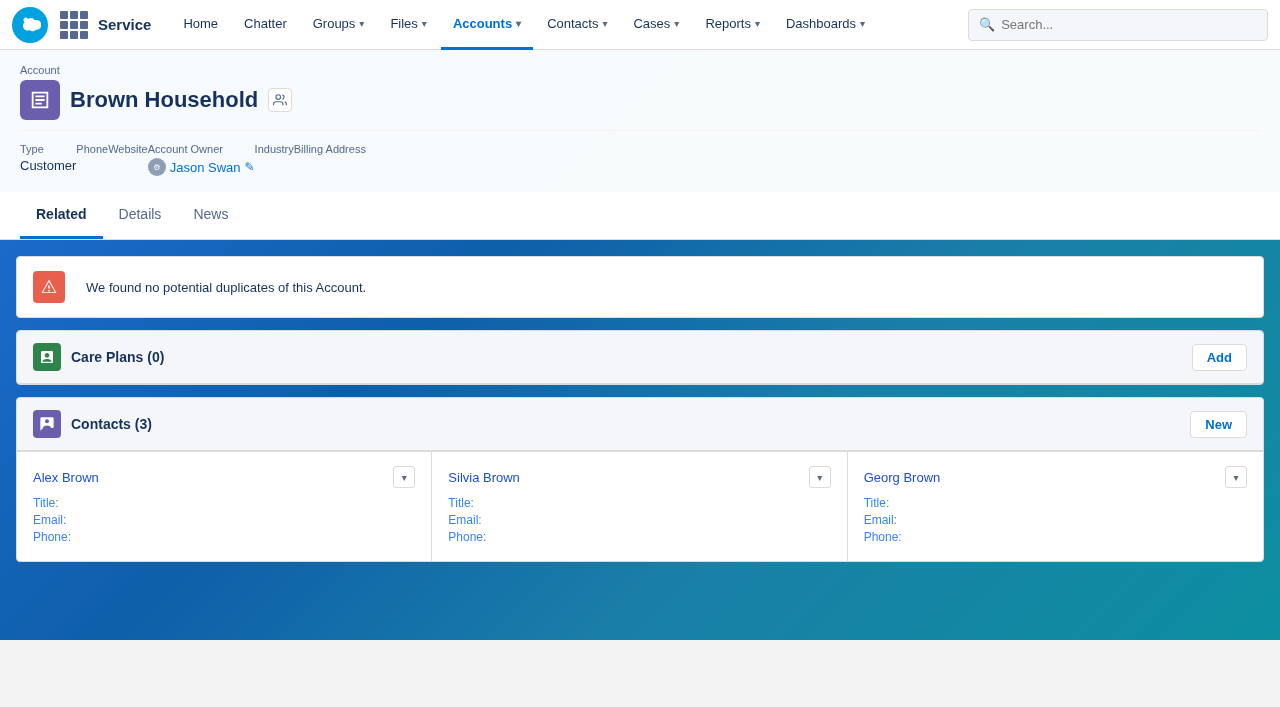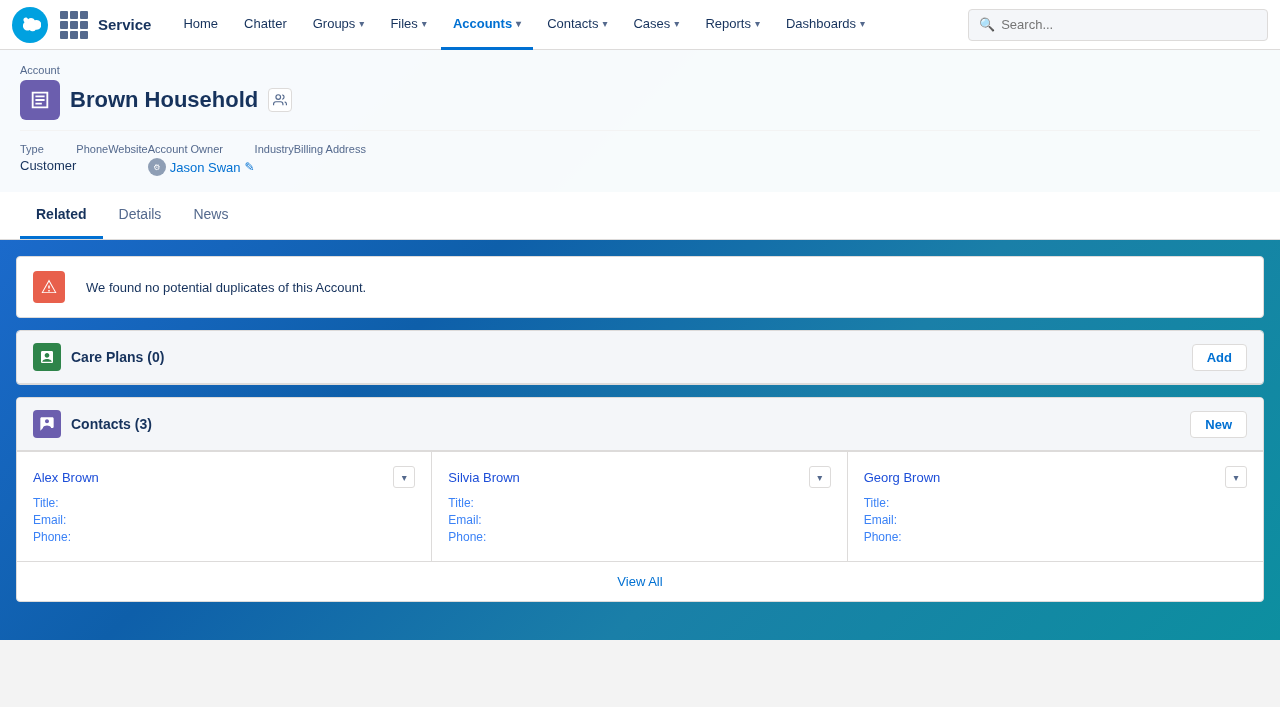--- a/index.html
+++ b/index.html
@@ -501,18 +501,15 @@
         </div>
         <div class="contact-field">
           <span>Email:</span>
         </div>
         <div class="contact-field">
           <span>Phone:</span>
         </div>
       </div>
     </div>
 
-    <div class="view-all">
-      <a>View All</a>
-    </div>
   </div>
 
 </div>
 
 </body></html>

